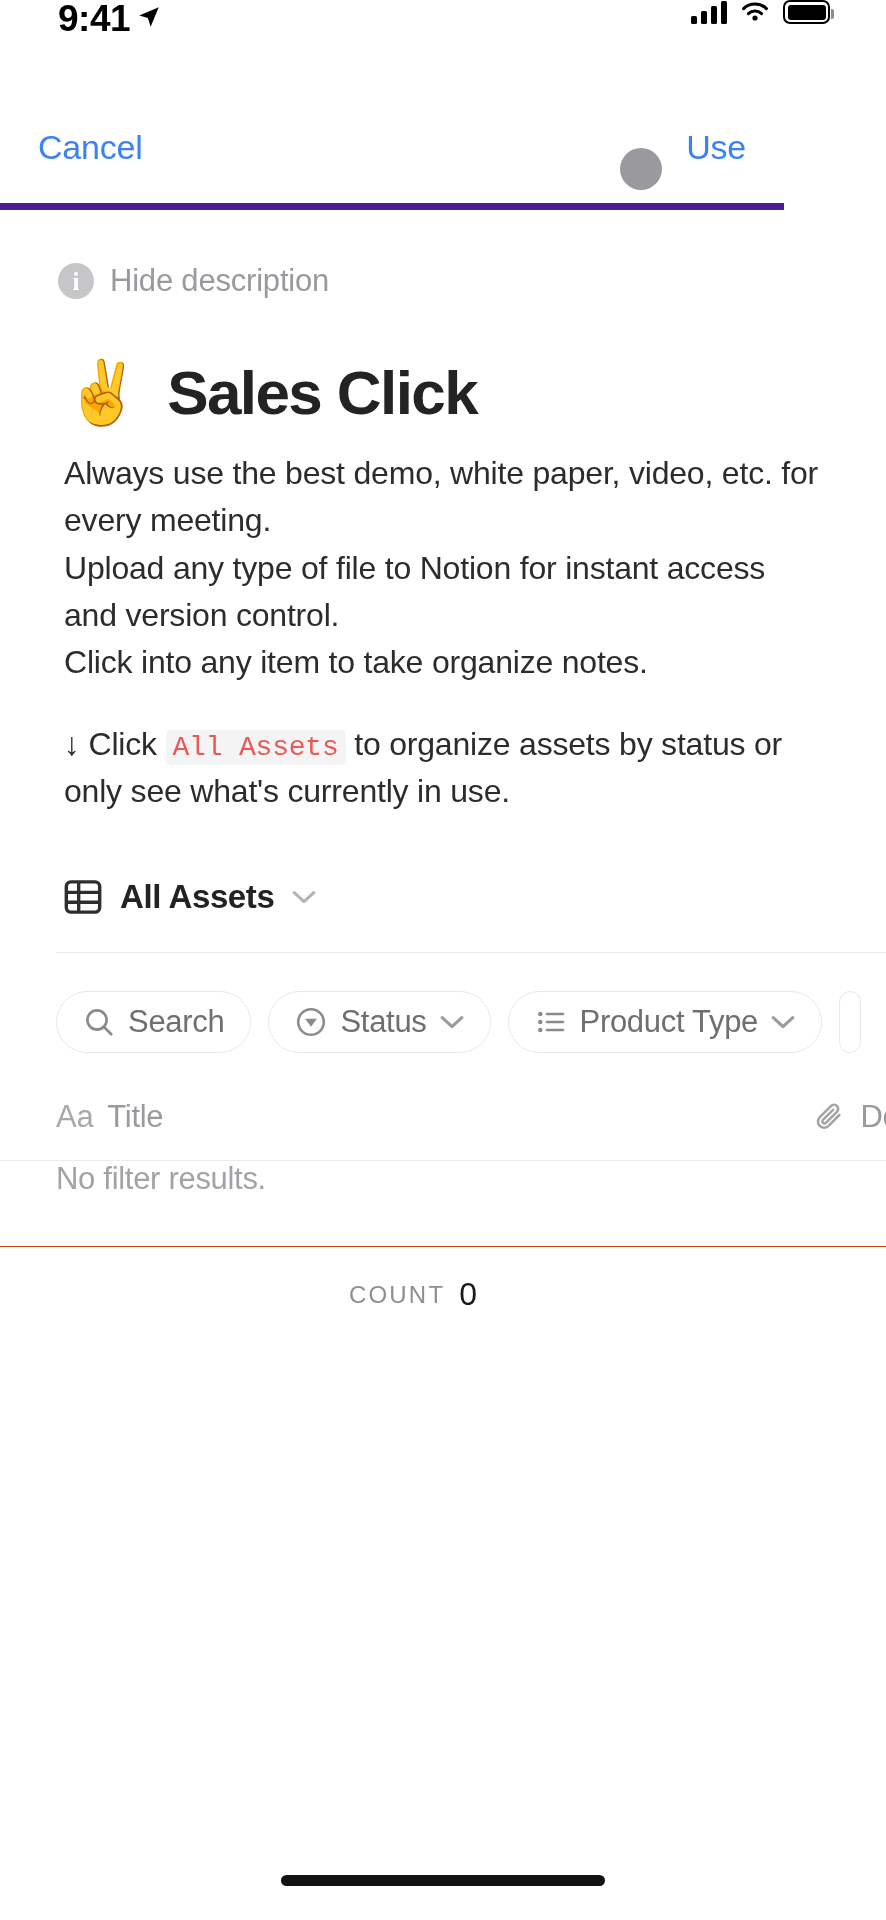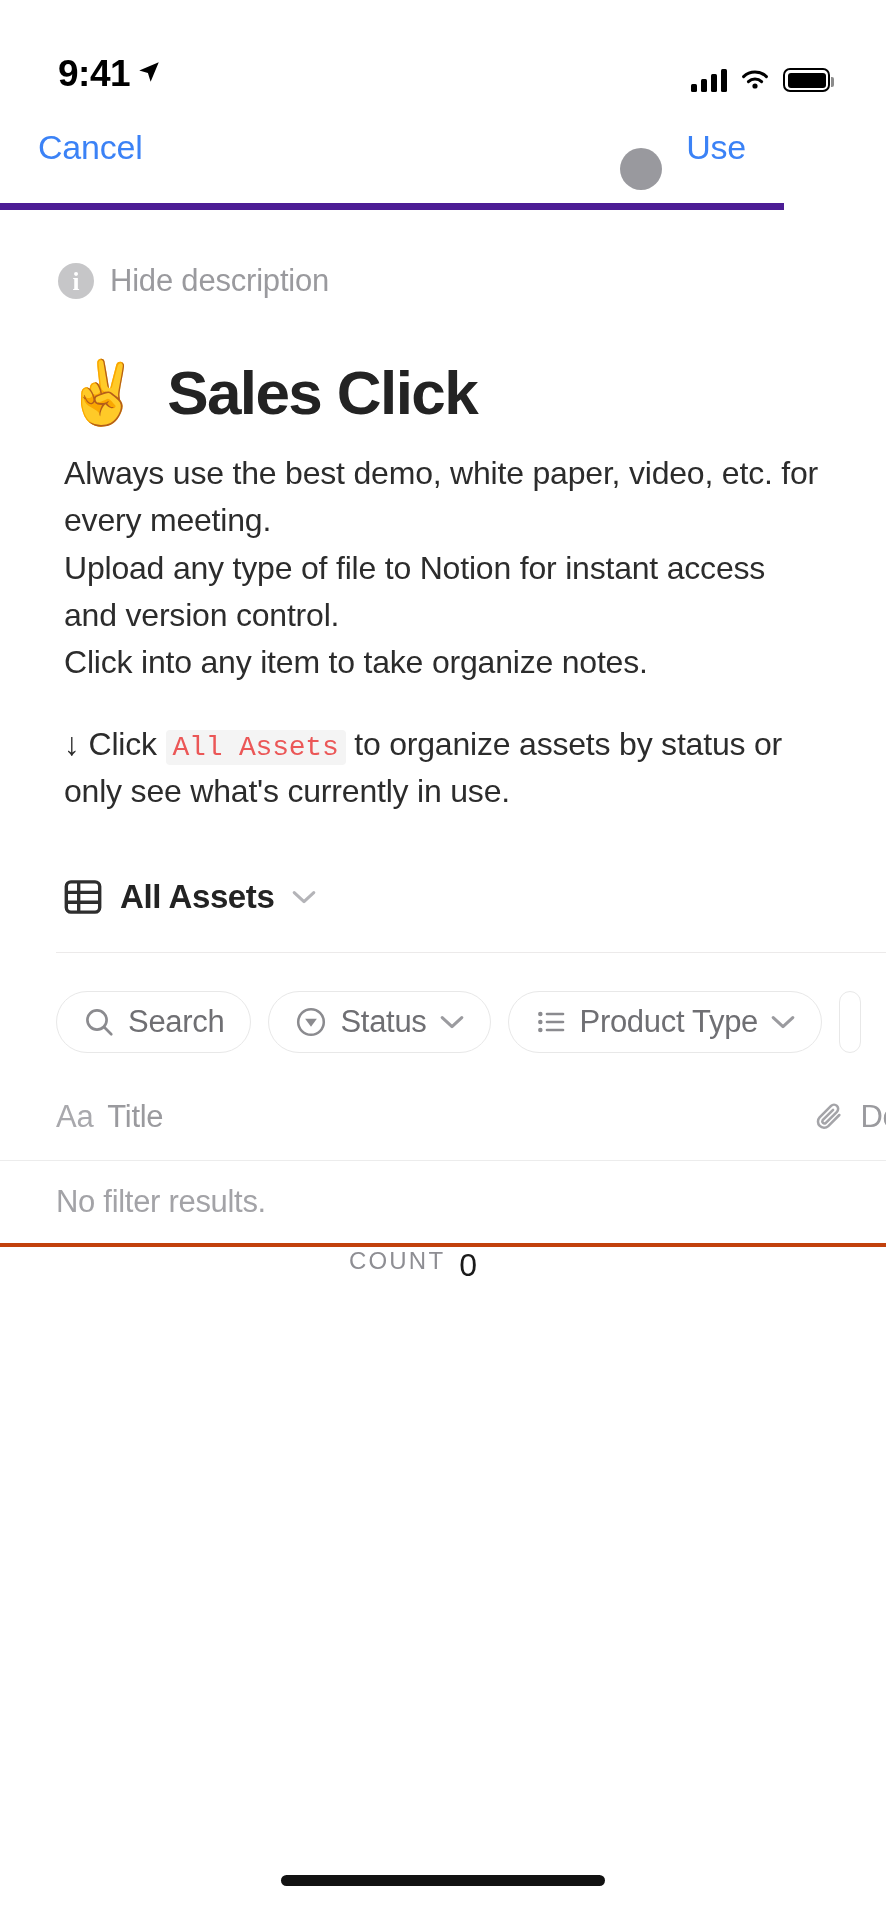--- a/index.html
+++ b/index.html
@@ -7,21 +7,21 @@
     width:886px; height:1920px;
     background:#ffffff;
     font-family:"Liberation Sans", sans-serif;
     overflow:hidden;
   }
   .phone { position:relative; width:886px; height:1920px; background:#fff; }
 
   
   .statusbar {
     position:absolute; top:0; left:0; width:886px; height:92px;
-    display:flex; align-items:flex-end; justify-content:space-between;
+    display:flex; align-items:flex-start; justify-content:space-between;
     padding:0 56px 0 58px;
   }
   .sb-left { display:flex; align-items:center; gap:6px; }
   .sb-time {
     font-size:37px; font-weight:700; color:#000;
     letter-spacing:-0.5px; line-height:1;
     font-family:"Liberation Sans", sans-serif;
   }
   .sb-loc { display:block; width:26px; height:26px; margin-top:-4px; }
   .sb-right { display:flex; align-items:center; gap:12px; }
@@ -137,27 +137,27 @@
     padding:0 0 0 56px; height:86px; margin-top:12px;
     border-bottom:1px solid #ececec;
   }
   .th-cell { display:flex; align-items:center; gap:14px; }
   .th-ico { width:34px; height:32px; flex:none; }
   .th-aa { font-size:31px; color:#a9a9ad; letter-spacing:-0.3px; }
   .th-label { font-size:31px; color:#9a9a9e; letter-spacing:-0.3px; white-space:nowrap; }
   .th-right { margin-right:-110px; }
 
   .empty-row {
-    padding:0 0 0 56px; height:86px; display:flex; align-items:center;
-    border-bottom:4px solid #c2410c;
+    padding:0 0 0 56px; height:86px; display:flex; align-items:flex-start;
+    border-bottom:1px solid #c2410c;
   }
   .empty-text { font-size:31px; color:#a3a3a7; letter-spacing:-0.3px; }
 
   .count-row {
-    height:96px; display:flex; justify-content:center;
+    height:96px; display:flex; align-items:center; justify-content:center;
     gap:14px; padding-right:60px;
   }
   .count-label {
     font-size:24px; color:#8e8e93; letter-spacing:2.2px; font-weight:400;
   }
   .count-value { font-size:32px; color:#1a1a1a; font-weight:400; }
 
   
   .home-indicator {
     position:absolute; bottom:34px; left:50%; transform:translateX(-50%);

